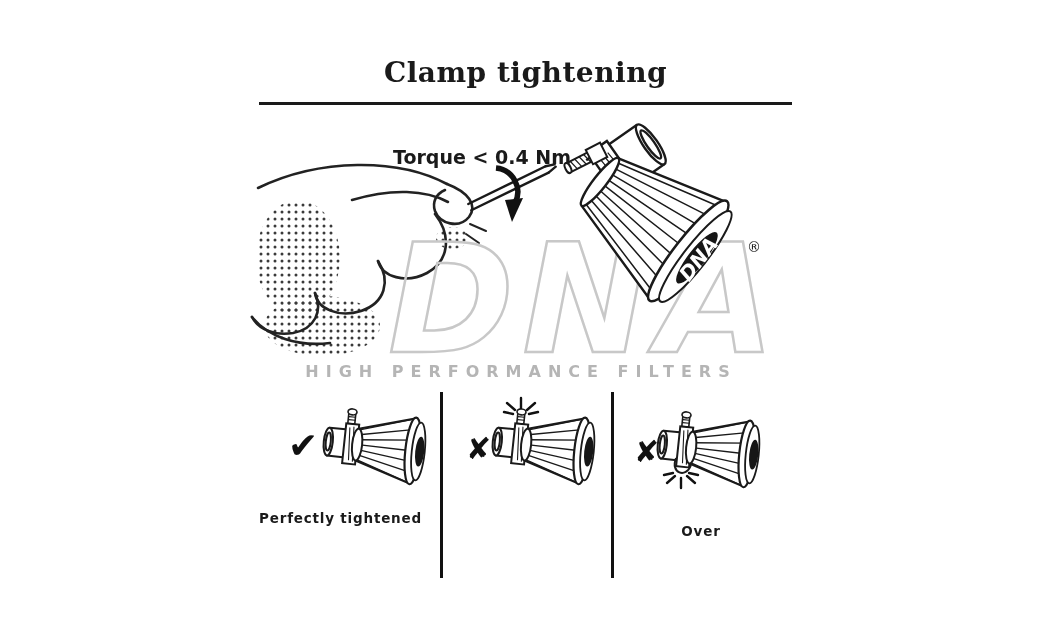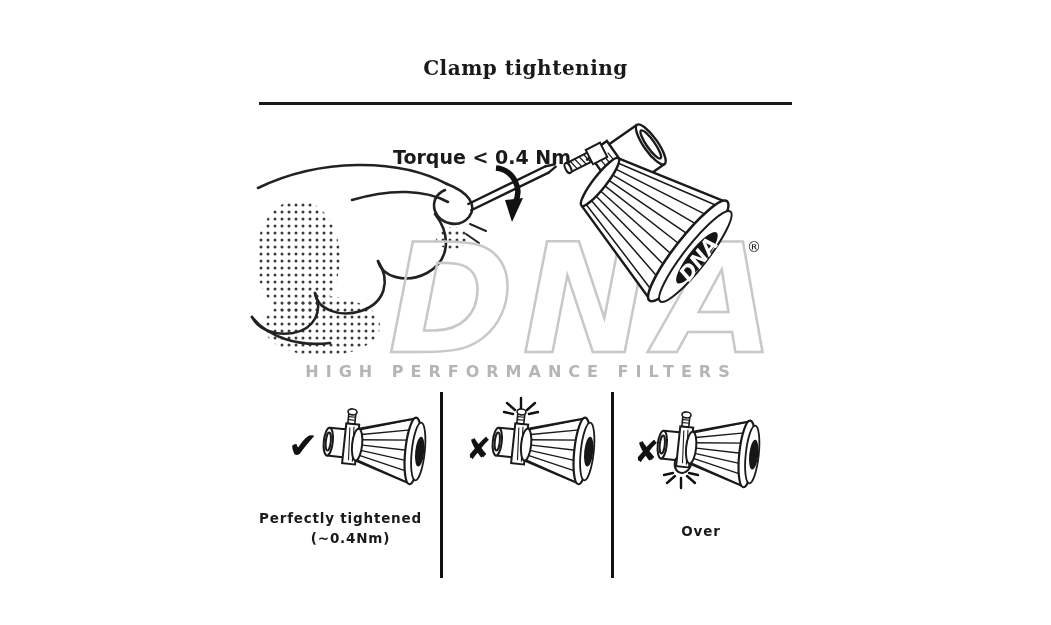--- a/index.html
+++ b/index.html
@@ -6,21 +6,21 @@
   .canvas {
     position:relative; width:1051px; height:625px; background:#ffffff;
     font-family:"DejaVu Sans", sans-serif; color:#1a1a1a; overflow:hidden;
   }
   .layer-svg { position:absolute; left:0; top:0; z-index:1; }
   .txt { position:absolute; z-index:2; }
 
   .title {
     top:56px; left:0; width:100%; text-align:center;
     font-family:"DejaVu Serif", serif;
-    font-size:20px; font-weight:bold; letter-spacing:0.5px;
+    font-size:28px; font-weight:bold; letter-spacing:0.5px;
   }
   .rule { position:absolute; z-index:2; top:102px; left:259px; width:533px; height:3px; background:#1a1a1a; }
 
   .torque {
     top:146px; left:372px; width:220px; text-align:center;
     font-size:19px; font-weight:bold; white-space:nowrap;
   }
 
   .tagline {
     top:362px; left:241px; width:560px; text-align:center;
@@ -164,16 +164,15 @@
   <div class="txt tagline">HIGH PERFORMANCE FILTERS</div>
 
   <div class="vline vline-1"></div>
   <div class="vline vline-2"></div>
 
   <div class="txt mark mark-check">✔</div>
   <div class="txt mark mark-x2">✘</div>
   <div class="txt mark mark-x3">✘</div>
 
   <div class="txt panel-label pl-1a">Perfectly tightened</div>
-  <div class="txt panel-label pl-1b">(~0.4Nm)</div>
   <div class="txt panel-label pl-3">Over</div>
 
 </div>
 
 </body></html>

